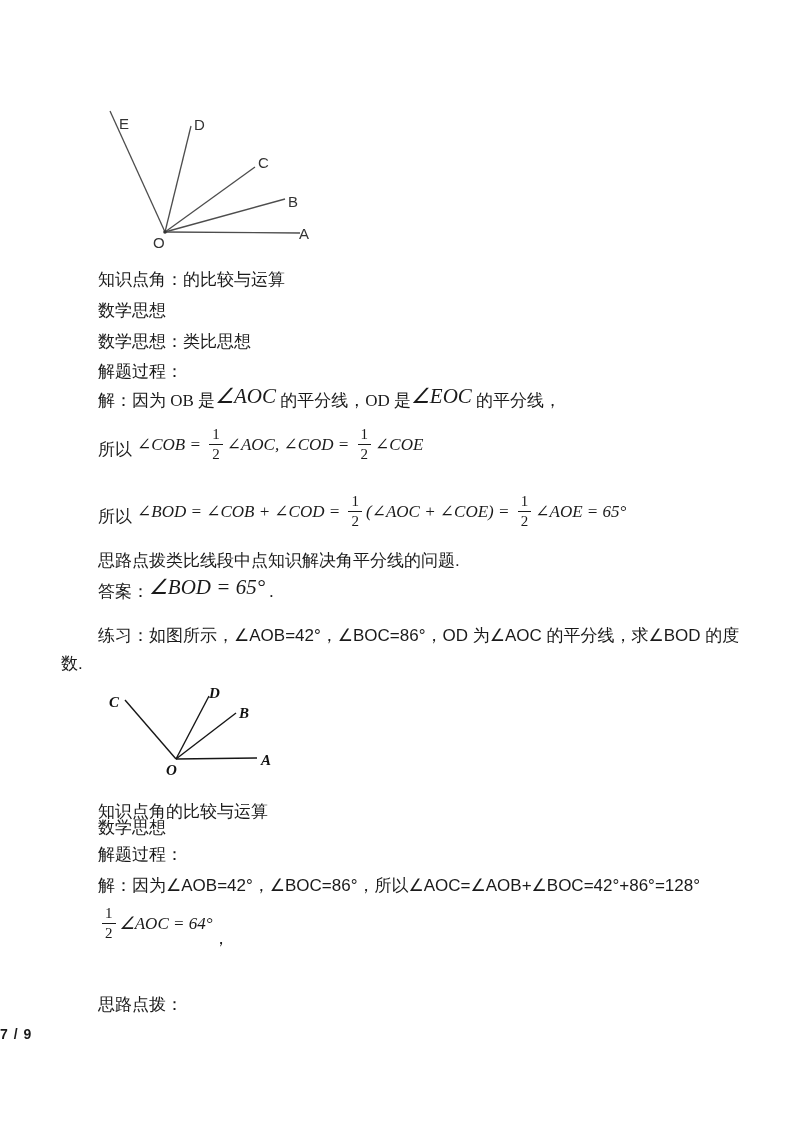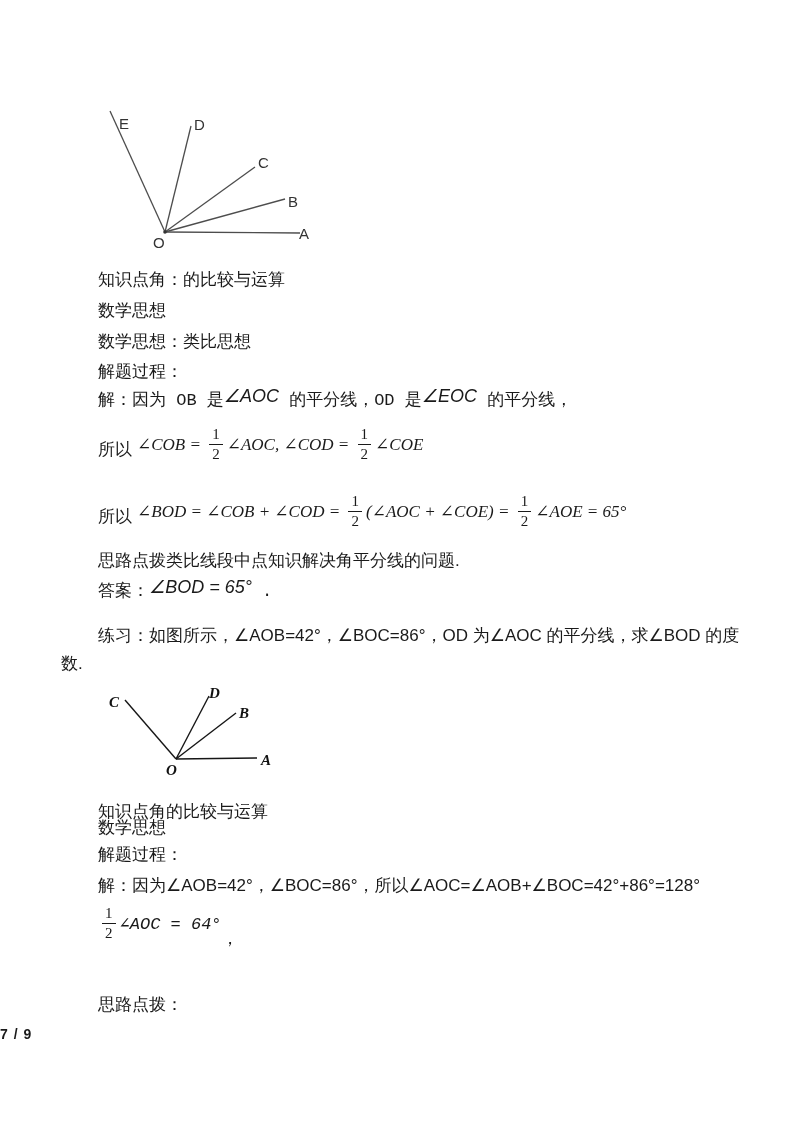--- a/index.html
+++ b/index.html
@@ -2,24 +2,24 @@
 <html><head>
 <meta charset="utf-8">
 <style>
   html,body { margin:0; padding:0; background:#ffffff; }
   .page {
     position:relative; width:794px; height:1123px; background:#ffffff;
     font-family:"Liberation Sans","DejaVu Sans",sans-serif; color:#1a1a1a;
     overflow:hidden;
   }
   .tl { position:absolute; font-size:17px; line-height:19px; white-space:nowrap; }
-  .seg-cn { font-family:Liberation Mono, monospace; }
+  .seg-cn { font-family:Liberation Serif, serif; }
   .seg-m, .seg-mr {
-    font-family:Liberation Sans, sans-serif;
-    font-style:italic; font-size:18px;
+    font-family:Liberation Serif, serif;
+    font-style:italic; font-size:21px;
   }
   .seg-mr { position:relative; top:-3px; }
   .formula {
     position:absolute; display:flex; align-items:center; white-space:pre;
     font-family:"Liberation Serif","DejaVu Serif","DejaVu Sans",serif;
     font-style:italic; font-size:17px;
   }
   .formula .lead {
     font-family:"Liberation Sans","DejaVu Sans",sans-serif; font-style:normal;
     align-self:flex-end; margin-right:5px; padding-bottom:1px;
@@ -28,21 +28,21 @@
     display:inline-flex; flex-direction:column; align-items:center;
     line-height:1; font-style:normal; margin:0 4px; font-size:15px;
     font-family:"Liberation Serif","DejaVu Serif",serif;
   }
   .frac .num { padding:0 3px 2px 3px; }
   .frac .den { padding:2px 3px 0 3px; border-top:1.2px solid #1a1a1a; }
   .raised-group { display:inline-flex; align-items:center; margin-bottom:9px; }
   .f3-line { position:absolute; display:flex; align-items:flex-end; white-space:pre;
     font-size:17px; }
   .f3-line .mathtxt {
-    font-family:Liberation Mono, monospace;
+    font-family:Liberation Serif, serif;
     font-style:italic;
     text-align:center;
   }
   .footer {
     position:absolute; left:0; right:0; text-align:left;
     font-weight:bold; font-size:14px; letter-spacing:1px;
   }
   svg text { font-family:"Liberation Sans","DejaVu Sans",sans-serif; }
   svg .fig2-label {
     font-family:"Liberation Serif","DejaVu Serif",serif;

